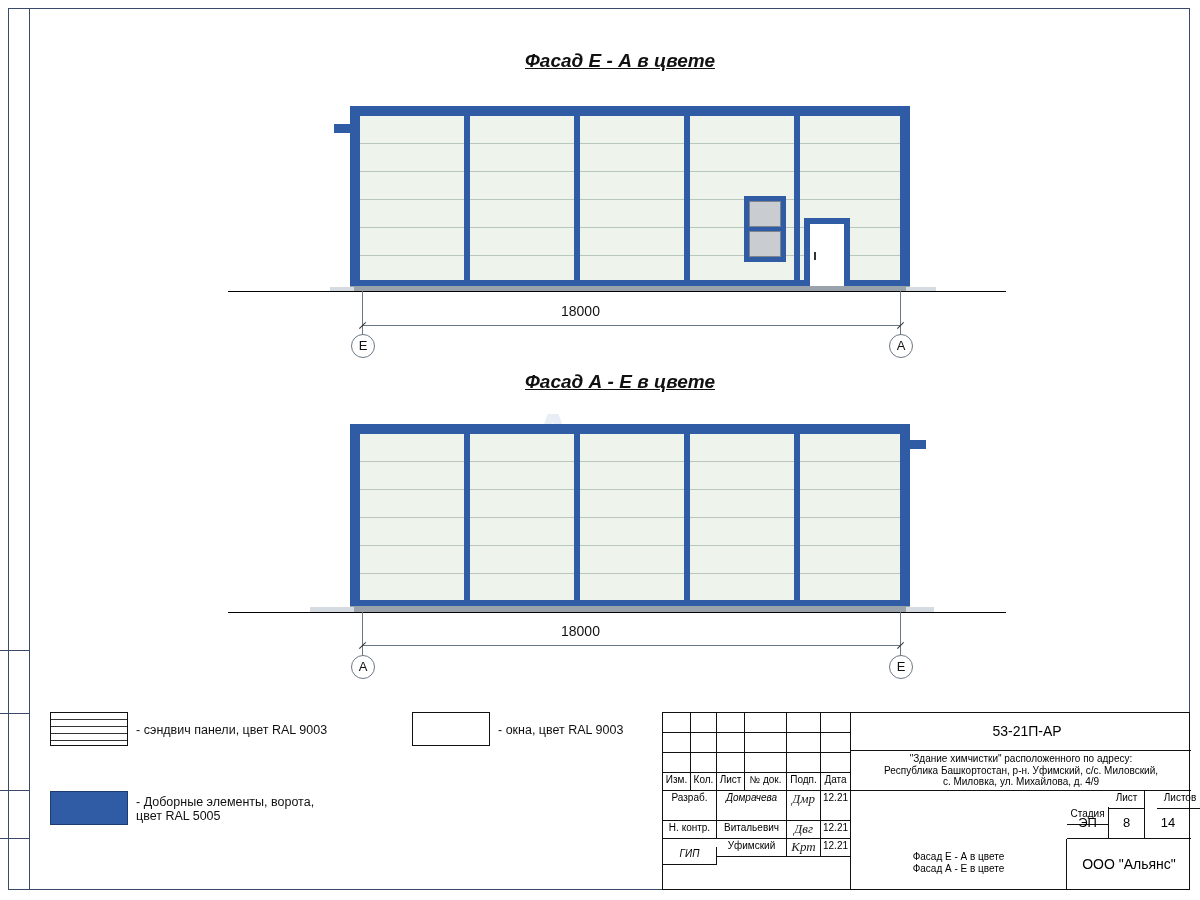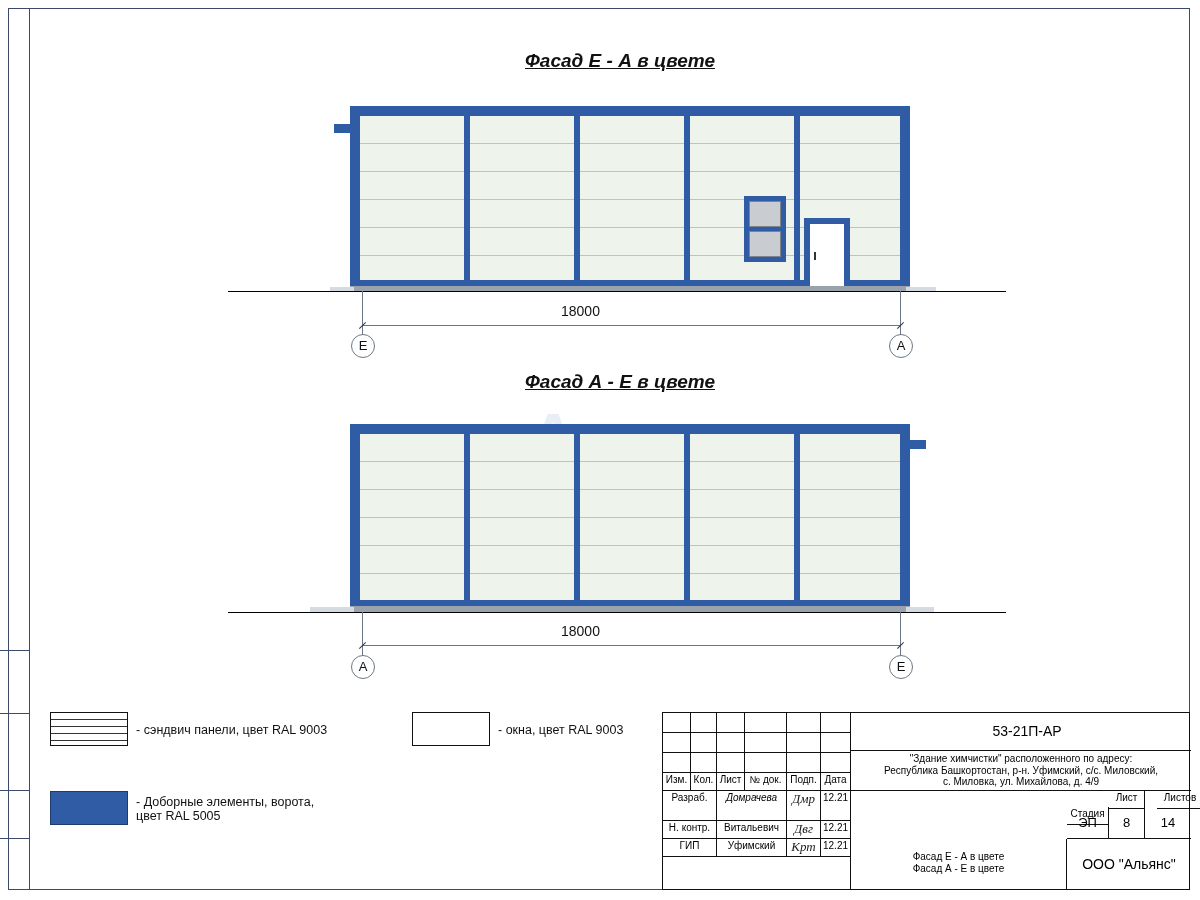--- a/index.html
+++ b/index.html
@@ -386,21 +386,21 @@
     <div class="cell tb-left" style="left:0;   top:78px; width:54px; height:30px;">Разраб.</div>
     <div class="cell tb-left" style="left:54px; top:78px; width:70px; height:30px;font-style:italic;">Домрачева</div>
     <div class="cell" style="left:124px;top:78px; width:34px; height:30px;"><span class="sign">Дмр</span></div>
     <div class="cell" style="left:158px;top:78px; width:30px; height:30px;">12.21</div>
 
     <div class="cell tb-left" style="left:0;   top:108px; width:54px; height:18px;">Н. контр.</div>
     <div class="cell tb-left" style="left:54px; top:108px; width:70px; height:18px;">Витальевич</div>
     <div class="cell" style="left:124px;top:108px; width:34px; height:18px;"><span class="sign">Двг</span></div>
     <div class="cell" style="left:158px;top:108px; width:30px; height:18px;">12.21</div>
 
-    <div class="cell tb-left" style="left:0;   top:126px; width:54px; height:18px;">ГИП</div>
+    <div class="cell tb-left" style="left:0;   top:134px; width:54px; height:18px;font-style:italic;">ГИП</div>
     <div class="cell tb-left" style="left:54px; top:126px; width:70px; height:18px;">Уфимский</div>
     <div class="cell" style="left:124px;top:126px; width:34px; height:18px;"><span class="sign">Крт</span></div>
     <div class="cell" style="left:158px;top:126px; width:30px; height:18px;">12.21</div>
 
     <div class="cell" style="left:0;   top:144px; width:188px; height:33px; border-bottom:none;"></div>
 
     <div class="cell" style="left:188px; top:0; width:340px; height:38px; border-right:none;">
       <span class="tb-center-v big-code">53-21П-АР</span>
     </div>
 

